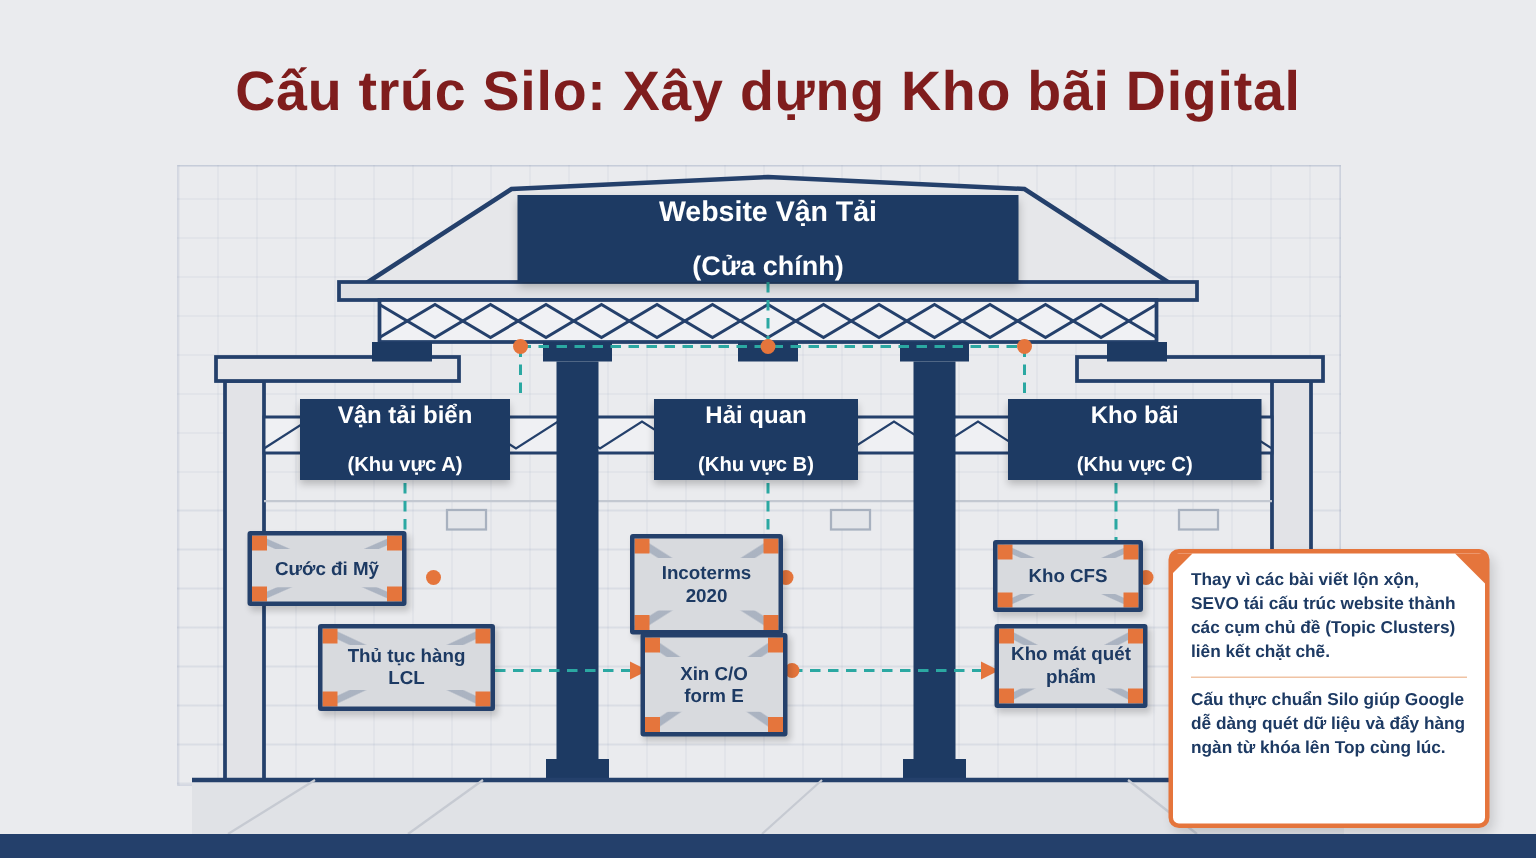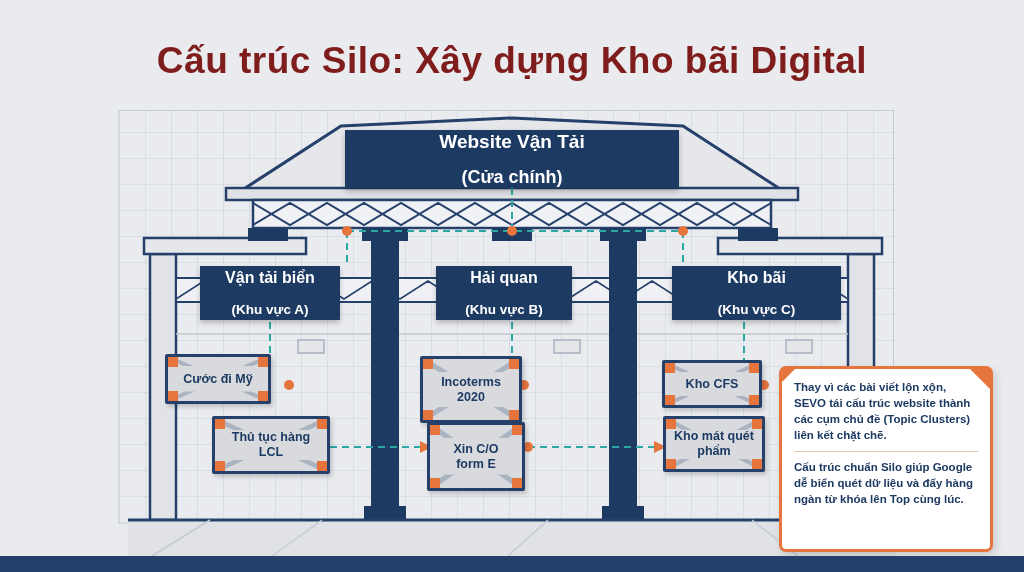--- a/index.html
+++ b/index.html
@@ -194,18 +194,18 @@
   <div class="crate" style="left:420px;top:356px;width:102px;height:67px;">Incoterms 2020</div>
   <div class="crate" style="left:427px;top:422px;width:98px;height:69px;">Xin C/O form E</div>
   <div class="crate" style="left:662px;top:360px;width:100px;height:48px;">Kho CFS</div>
   <div class="crate" style="left:663px;top:416px;width:102px;height:56px;">Kho mát quét phẩm</div>
 
   <div class="note">
     <div class="corner-tr"></div>
     <div class="corner-tl"></div>
     <p>Thay vì các bài viết lộn xộn, SEVO tái cấu trúc website thành các cụm chủ đề (Topic Clusters) liên kết chặt chẽ.</p>
     <div class="divider"></div>
-    <p>Cấu trúc chuẩn Silo giúp Google dễ biển quét dữ liệu và đẩy hàng ngàn từ khóa lên Top cùng lúc.</p>
+    <p>Cấu thực chuẩn Silo giúp Google dễ dàng quét dữ liệu và đẩy hàng ngàn từ khóa lên Top cùng lúc.</p>
   </div>
 
   <div class="bottom-bar"></div>
 
 </div>
 
 </body></html>

